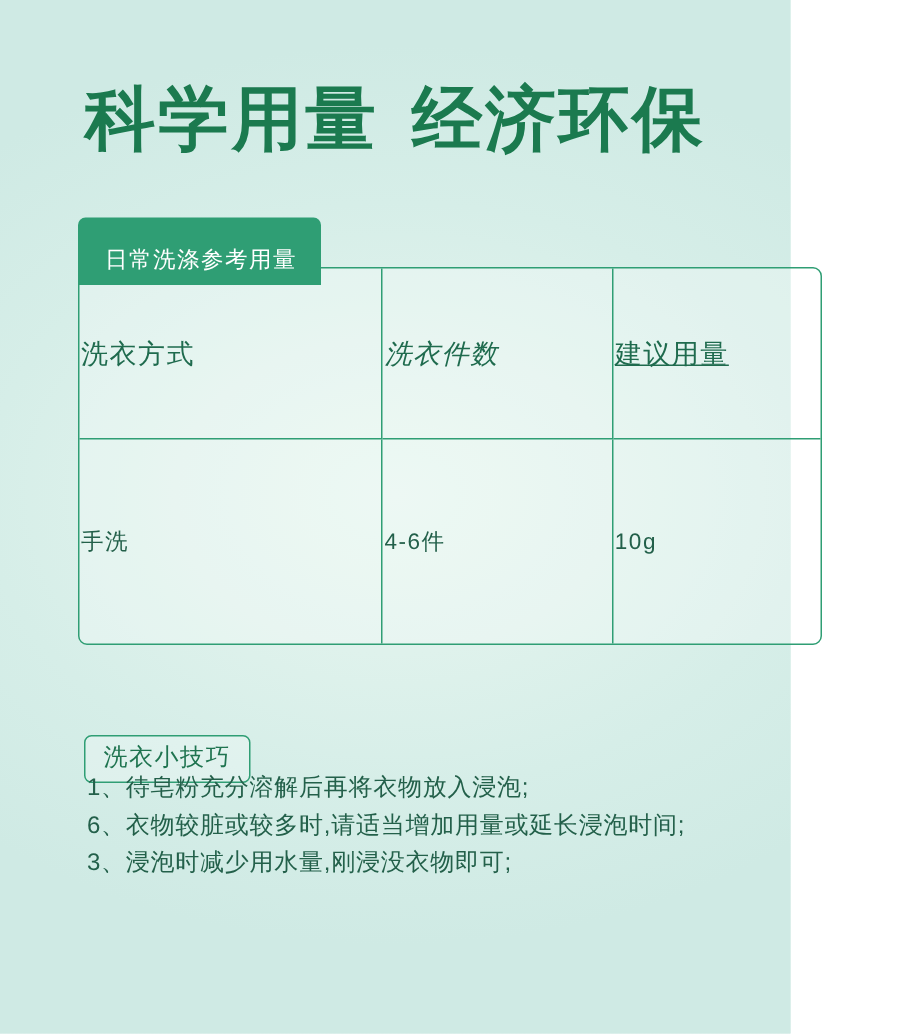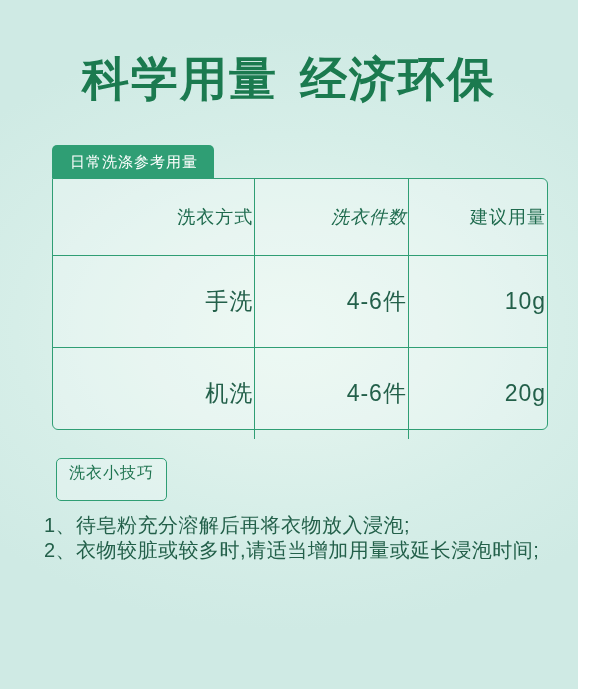--- a/index.html
+++ b/index.html
@@ -8,21 +8,21 @@
   }
   body {
     width: 600px;
     height: 689px;
     font-family: "Liberation Sans", sans-serif;
     background: #ffffff;
     overflow: hidden;
   }
   .page {
     position: relative;
-    width: 578px;
+    width: 527px;
     height: 689px;
     background:
       radial-gradient(ellipse 420px 300px at 50% 330px, #e6f6f0 0%, #dff2ec 35%, #d6eee8 65%, #cfeae4 100%),
       linear-gradient(180deg, #d9f1ea 0%, #cfeae3 50%, #d4ece6 100%);
     box-sizing: border-box;
   }
   .headline {
     position: absolute;
     left: 0;
     right: 0;
@@ -46,21 +46,21 @@
     left: 52px;
     top: 145px;
     width: 496px;
     height: 285px;
   }
   .card-tab {
     position: absolute;
     left: 0;
     top: 0;
     height: 33px;
-    padding: 0 16px 0 18px;
+    padding: 12px 16px 0 18px;
     background: #2f9e74;
     color: #ffffff;
     font-size: 15px;
     line-height: 33px;
     border-radius: 5px 5px 0 0;
     letter-spacing: 1px;
     z-index: 3;
     white-space: nowrap;
   }
   .card-body {
@@ -75,75 +75,76 @@
     box-sizing: border-box;
   }
   table.usage {
     width: 100%;
     height: 100%;
     border-collapse: collapse;
     table-layout: fixed;
   }
   table.usage th,
   table.usage td {
-    text-align: right;
+    text-align: left;
     vertical-align: middle;
     color: #23604a;
     font-weight: normal;
     letter-spacing: 1px;
   }
   table.usage th {
     font-size: 18px;
     height: 74px;
     color: #1f6b4e;
   }
   table.usage td {
-    font-size: 23px;
+    font-size: 15px;
     height: 89px;
   }
   table.usage tr + tr th,
   table.usage tr + tr td {
     border-top: 1.2px solid #2f9e74;
   }
   table.usage th + th,
   table.usage td + td,
   table.usage th + td,
   table.usage td + th {
     border-left: 1.2px solid #2f9e74;
   }
   .col-a { width: 41%; }
   .col-b { width: 31%; font-style: italic; }
-  .col-c { width: 28%; }
+  .col-c { width: 28%; text-decoration: underline; }
 
   
   .tips-badge {
     position: absolute;
     left: 56px;
-    top: 458px;
-    padding: 4px 12px 16px 12px;
+    top: 490px;
+    padding: 4px 12px 5px 12px;
     border: 1.5px solid #2f9e74;
     border-radius: 5px;
     color: #1f7450;
     font-size: 16px;
     letter-spacing: 1px;
     background: rgba(255,255,255,0.25);
     white-space: nowrap;
   }
   .tips-list {
     position: absolute;
     left: 44px;
     top: 513px;
     width: 520px;
   }
   .tips-list .tip {
-    font-size: 20px;
+    font-size: 16px;
     color: #23604a;
     line-height: 25px;
     letter-spacing: 0.5px;
     white-space: nowrap;
+    margin-left: 14px;
   }
 </style>
 </head>
 <body>
 
 <div class="page">
 
   <div class="headline">
     <span>科学用量</span><span class="gap"></span><span>经济环保</span>
   </div>
@@ -156,30 +157,26 @@
             <tr>
           <th class="col-a">洗衣方式</th>
           <th class="col-b">洗衣件数</th>
           <th class="col-c">建议用量</th>
         </tr>
         <tr>
           <td>手洗</td>
           <td>4-6件</td>
           <td>10g</td>
         </tr>
-        <tr>
-          <td>机洗</td>
-          <td>4-6件</td>
-          <td>20g</td>
-        </tr>
       </tbody>
         </table>
     </div>
   </div>
 
   <div class="tips-badge">洗衣小技巧</div>
 
   <div class="tips-list">
     <div class="tip">1、待皂粉充分溶解后再将衣物放入浸泡;</div>
-    <div class="tip">2、衣物较脏或较多时,请适当增加用量或延长浸泡时间;</div>
+    <div class="tip">6、衣物较脏或较多时,请适当增加用量或延长浸泡时间;</div>
+    <div class="tip">3、浸泡时减少用水量,刚浸没衣物即可;</div>
   </div>
 
 </div>
 
 </body></html>

